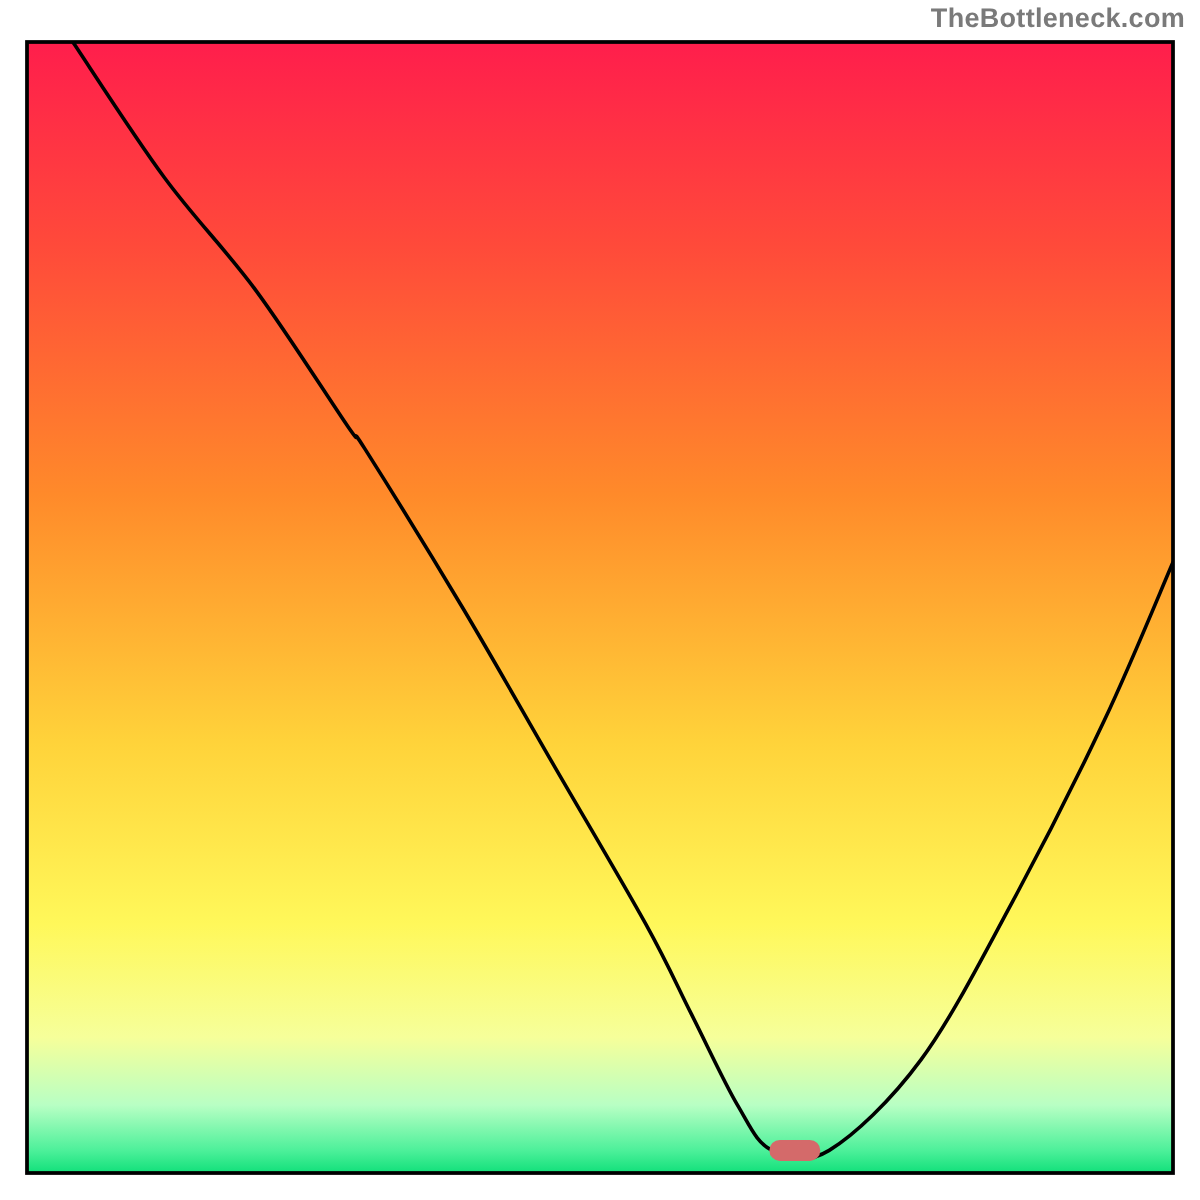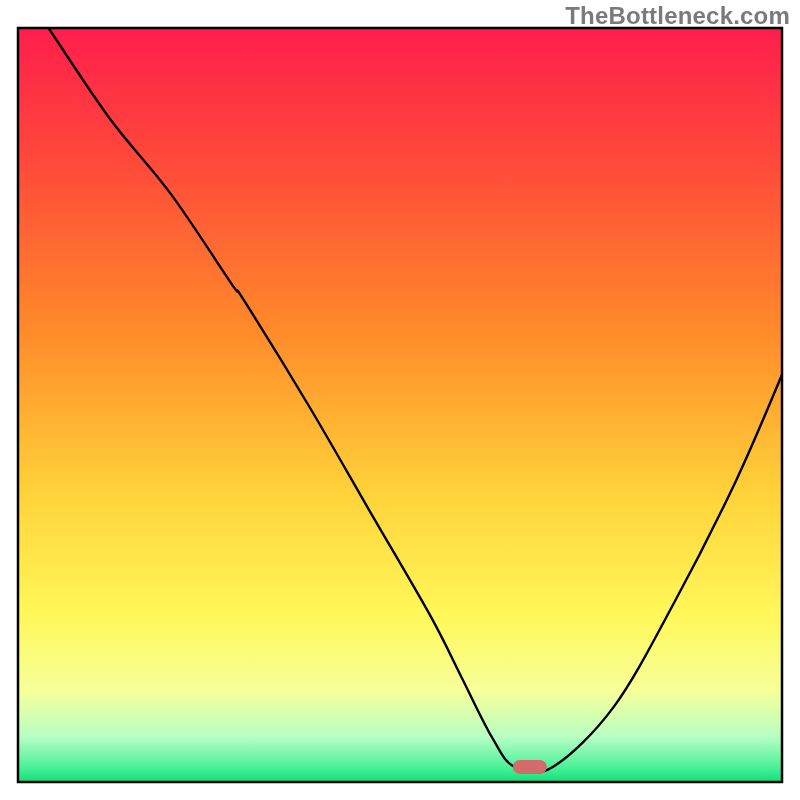--- a/index.html
+++ b/index.html
@@ -13,21 +13,21 @@
   }
   .chart-wrap {
     position: relative;
     width: 800px;
     height: 800px;
   }
   .watermark {
     position: absolute;
     top: 2px;
     right: 10px;
-    font-size: 24px;
+    font-size: 18px;
     font-weight: 600;
     color: #7a7a7a;
     letter-spacing: 0.2px;
     z-index: 10;
     user-select: none;
     text-align: center;
   }
   svg.plot {
     position: absolute;
     left: 0;

